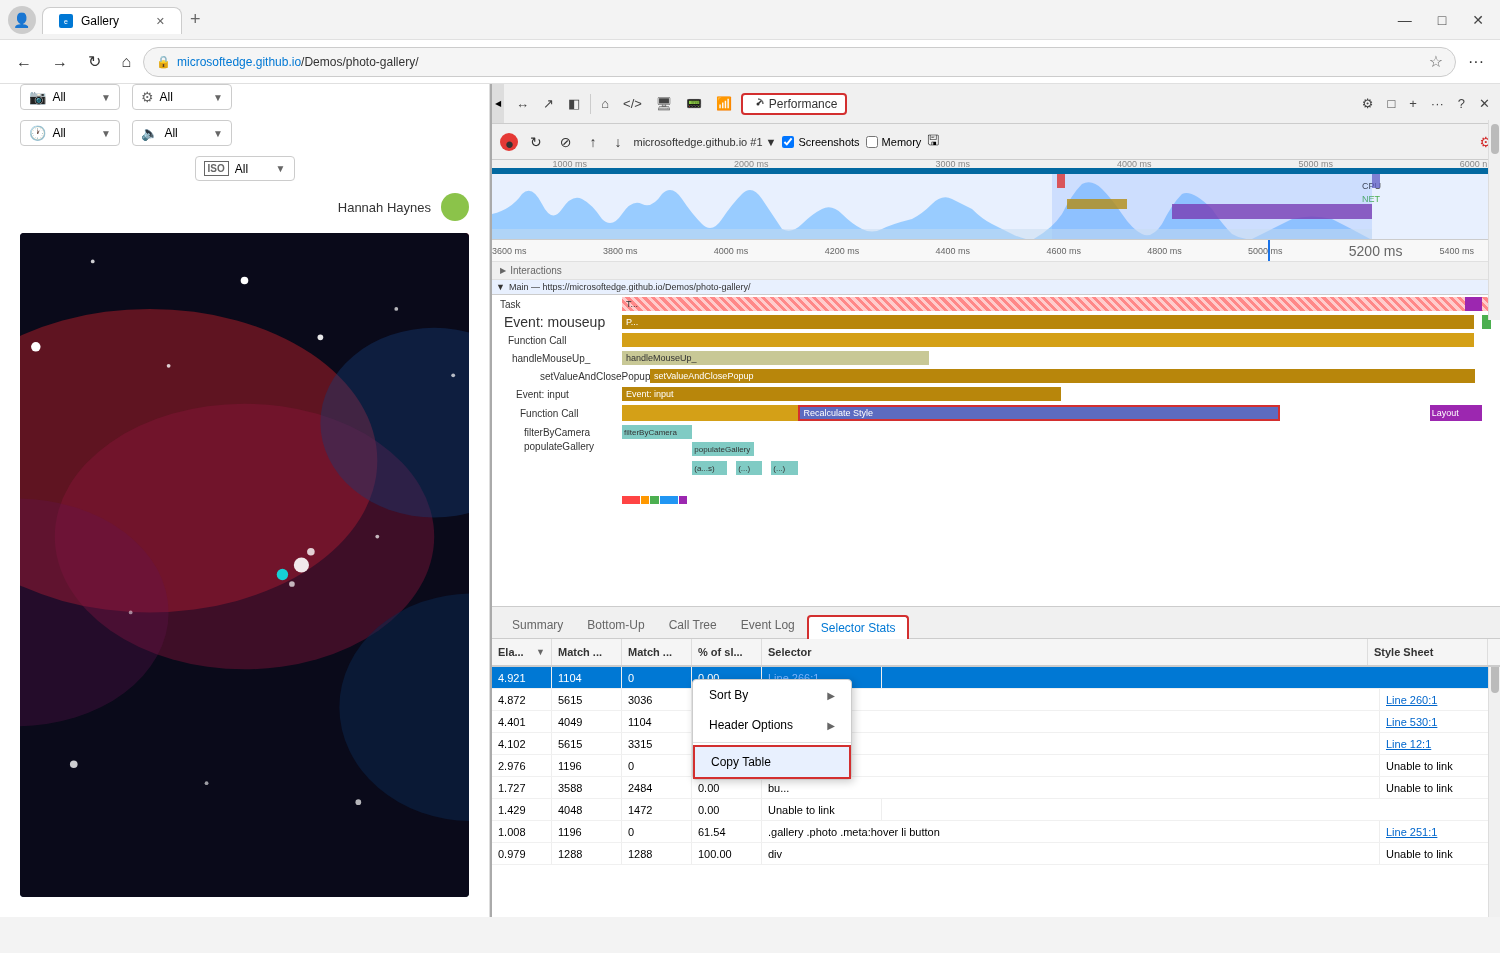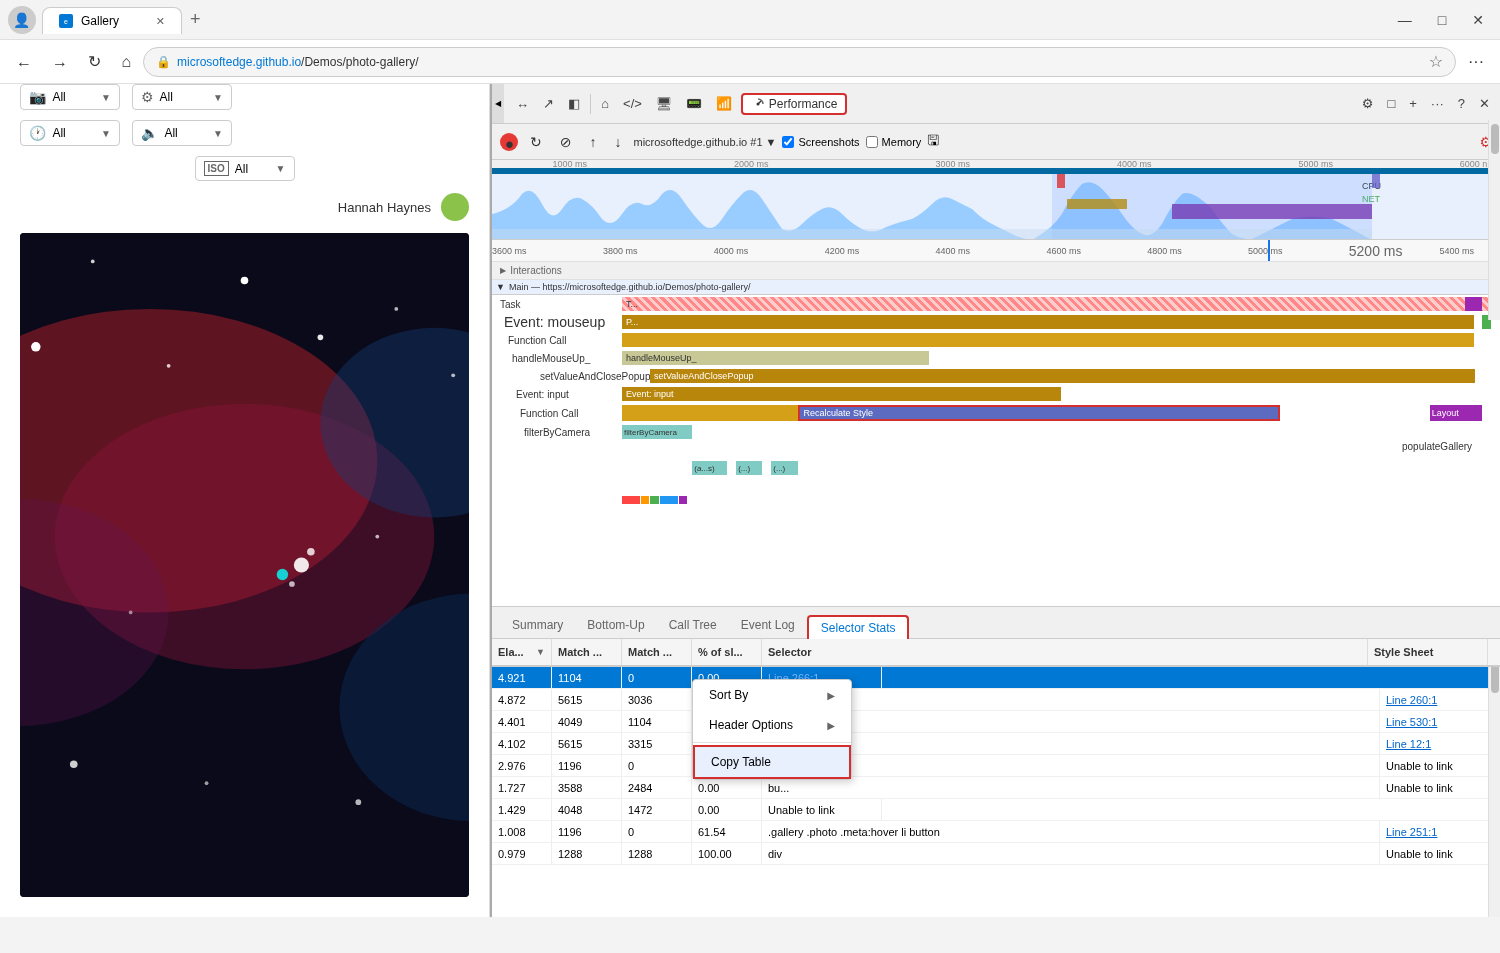--- a/index.html
+++ b/index.html
@@ -394,21 +394,21 @@
           </div>
         </div>
 
         <div style="display:flex;align-items:center;height:18px;font-size:10px;">
           <div style="width:130px;padding-left:32px;font-size:10px;color:#333;">filterByCamera</div>
           <div style="flex:1;height:16px;position:relative;">
             <div style="position:absolute;left:0;width:8%;top:1px;height:14px;background:#80cbc4;display:flex;align-items:center;padding:0 2px;font-size:8px;color:#333;">filterByCamera</div>
           </div>
         </div>
 
-        <div style="display:flex;align-items:flex-end;height:18px;font-size:10px;flex-direction:column;">
+        <div style="display:flex;align-items:flex-start;height:18px;font-size:10px;">
           <div style="width:130px;padding-left:32px;font-size:10px;color:#333;">populateGallery</div>
           <div style="flex:1;height:16px;position:relative;">
             <div style="position:absolute;left:8%;width:7%;top:1px;height:14px;background:#80cbc4;display:flex;align-items:center;padding:0 2px;font-size:8px;color:#333;">populateGallery</div>
           </div>
         </div>
 
         <div style="display:flex;align-items:center;height:18px;font-size:10px;">
           <div style="width:130px;padding-left:36px;font-size:10px;color:#333;"></div>
           <div style="flex:1;height:16px;position:relative;">
             <div style="position:absolute;left:8%;width:4%;top:1px;height:14px;background:#80cbc4;display:flex;align-items:center;padding:0 2px;font-size:8px;color:#333;">(a...s)</div>

